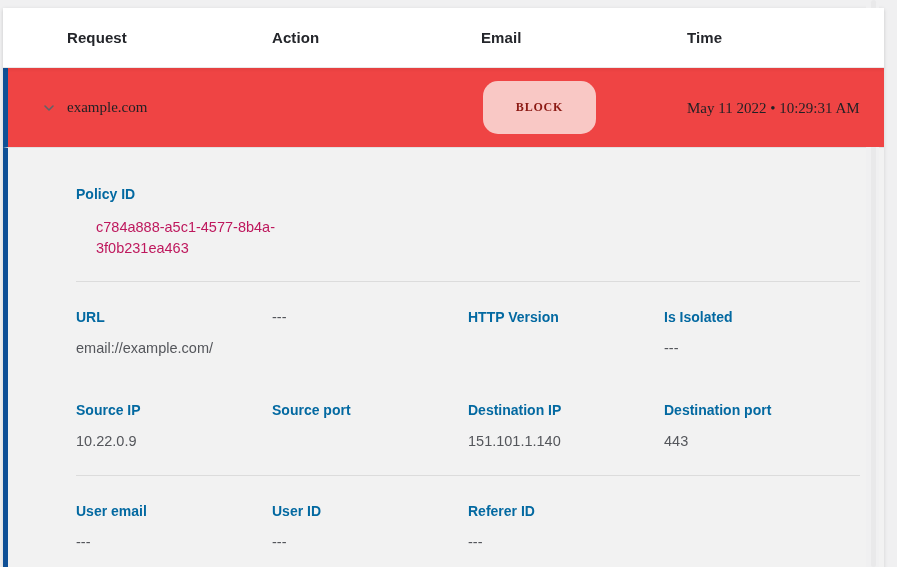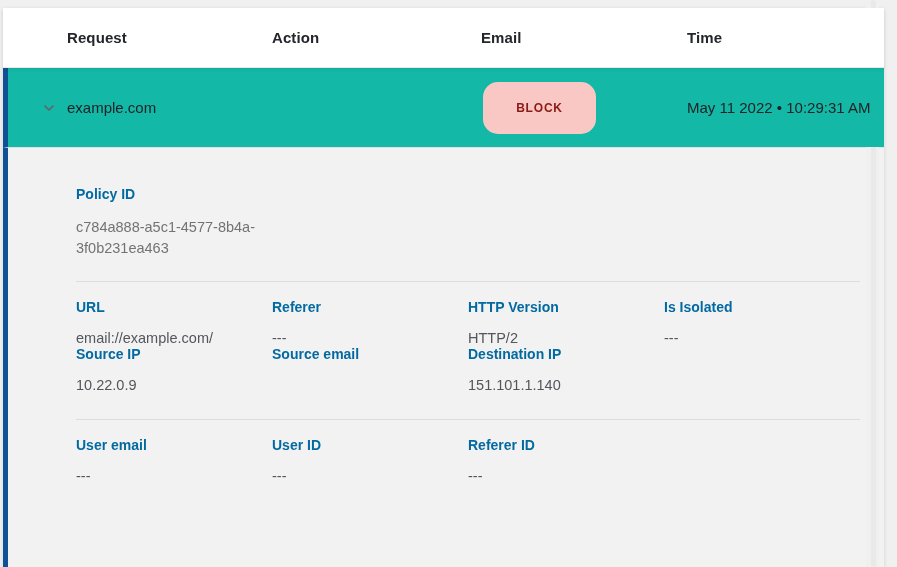--- a/index.html
+++ b/index.html
@@ -28,23 +28,23 @@
   }
   .thead .th {
     font-size:15px; font-weight:bold; color:#24262b; letter-spacing:.1px;
   }
   
   .trow {
     display:grid;
     grid-template-columns:59px 205px 209px 206px 1fr;
     align-items:center;
     height:79px;
-    background:#14b8a6;
+    background:#ef4444;
     border-left:5px solid #0f5096;
-    position:relative; z-index:1;
+    position:relative; z-index:1;font-family:Liberation Serif, serif;
   }
   .expander { padding-left:33px; display:flex; align-items:center; cursor:pointer; }
   .expander svg { display:block; }
   .req-text { font-size:15px; color:#1f2125; }
   .badge {
     display:inline-block;
     margin-left:2px;
     background:#f9c8c5;
     color:#8c1a14;
     font-size:12px; font-weight:bold; letter-spacing:.8px;
@@ -59,31 +59,33 @@
     border-top:1px solid #e1e1e1;
     padding:38px 24px 40px 68px;
     min-height:440px;
   }
   .field-label { font-size:14px; font-weight:bold; color:#0369a1; margin-bottom:15px; }
   .field-value { font-size:14.5px; color:#54565b; }
   .policy-link {
     display:inline-block;
     width:196px;
     font-size:14.5px; line-height:21px;
-    color:#737373; text-decoration:none;
+    color:#be185d; text-decoration:none;
     cursor:pointer;
+    margin-left:20px;
   }
   .divider { border:none; border-top:1px solid #dcdcdc; width:784px; }
   .div-1 { margin-top:22px; }
   .div-2 { margin-top:26px; }
   .detail-grid {
-    margin-top:17px;
+    margin-top:27px;
     width:784px;
     display:grid;
     grid-template-columns:repeat(4,196px);
+    row-gap:46px;
   }
   
   .gutter {
     position:absolute; right:0; top:0; width:13px; height:567px;
     background:#f0f0f1;
   }
   .scroll-strip {
     position:absolute; right:3px; top:0; width:5px; height:567px;
     background:#e9e9ea; border-radius:3px;
   }
@@ -126,41 +128,43 @@
       </div>
 
       <hr class="divider div-1">
 
       <div class="detail-grid">
         <div>
           <div class="field-label">URL</div>
           <div class="field-value">email://example.com/</div>
         </div>
         <div>
-          <div class="field-label">Referer</div>
           <div class="field-value">---</div>
         </div>
         <div>
           <div class="field-label">HTTP Version</div>
-          <div class="field-value">HTTP/2</div>
         </div>
         <div>
           <div class="field-label">Is Isolated</div>
           <div class="field-value">---</div>
         </div>
         <div>
           <div class="field-label">Source IP</div>
           <div class="field-value">10.22.0.9</div>
         </div>
         <div>
-          <div class="field-label">Source email</div>
+          <div class="field-label">Source port</div>
         </div>
         <div>
           <div class="field-label">Destination IP</div>
           <div class="field-value">151.101.1.140</div>
+        </div>
+        <div>
+          <div class="field-label">Destination port</div>
+          <div class="field-value">443</div>
         </div>
       </div>
 
       <hr class="divider div-2">
 
       <div class="detail-grid">
         <div>
           <div class="field-label">User email</div>
           <div class="field-value">---</div>
         </div>

